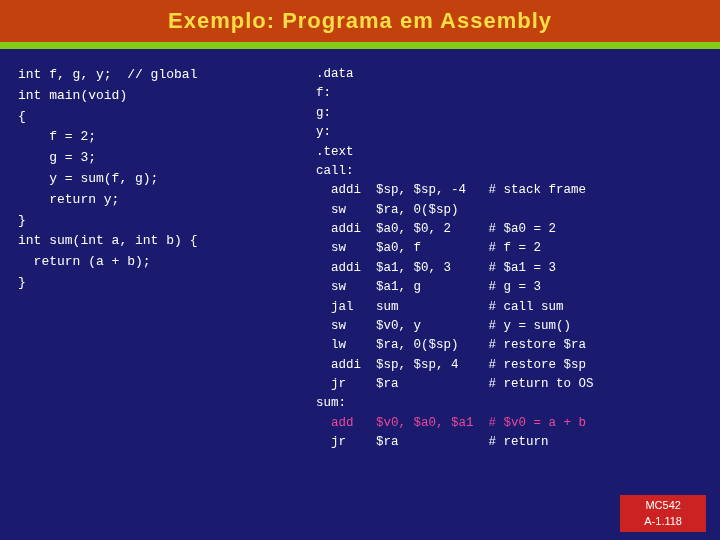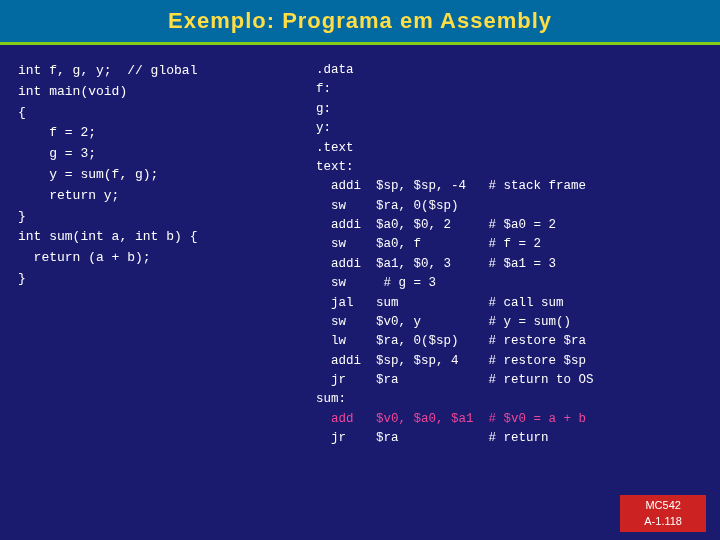--- a/index.html
+++ b/index.html
@@ -4,24 +4,24 @@
   <style>
     * { margin: 0; padding: 0; box-sizing: border-box; }
     body {
       width: 720px;
       height: 540px;
       background: #1a1a6e;
       font-family: 'Courier New', Courier, monospace;
       overflow: hidden;
     }
     .title-bar {
-      background: #0369a1;
+      background: #c2410c;
       text-align: center;
       padding: 8px 0;
-      border-bottom: 3px solid #84cc16;
+      border-bottom: 7px solid #84cc16;
     }
     .title-text {
       color: #ffdd44;
       font-size: 22px;
       font-weight: bold;
       font-family: Arial, sans-serif;
       letter-spacing: 1px;
     }
     .content {
       display: flex;
@@ -87,27 +87,27 @@
       <div class="code-line">int sum(int a, int b) {</div>
       <div class="code-line">  return (a + b);</div>
       <div class="code-line">}</div>
     </div>
   <div class="right-panel" id="right-panel">
       <div class="code-line">.data</div>
       <div class="code-line">f:</div>
       <div class="code-line">g:</div>
       <div class="code-line">y:</div>
       <div class="code-line">.text</div>
-      <div class="code-line">text:</div>
+      <div class="code-line">call:</div>
       <div style="display: flex; white-space: pre; font-size: 12.5px; line-height: 1.55; color: rgb(255, 255, 255);"><span>  addi  </span><span>$sp, $sp, -4  </span><span> # stack frame</span></div>
       <div style="display: flex; white-space: pre; font-size: 12.5px; line-height: 1.55; color: rgb(255, 255, 255);"><span>  sw    </span><span>$ra, 0($sp)   </span></div>
       <div style="display: flex; white-space: pre; font-size: 12.5px; line-height: 1.55; color: rgb(255, 255, 255);"><span>  addi  </span><span>$a0, $0, 2    </span><span> # $a0 = 2</span></div>
       <div style="display: flex; white-space: pre; font-size: 12.5px; line-height: 1.55; color: rgb(255, 255, 255);"><span>  sw    </span><span>$a0, f        </span><span> # f = 2</span></div>
       <div style="display: flex; white-space: pre; font-size: 12.5px; line-height: 1.55; color: rgb(255, 255, 255);"><span>  addi  </span><span>$a1, $0, 3    </span><span> # $a1 = 3</span></div>
-      <div style="display: flex; white-space: pre; font-size: 12.5px; line-height: 1.55; color: rgb(255, 255, 255);"><span>  sw    </span><span> # g = 3</span></div>
+      <div style="display: flex; white-space: pre; font-size: 12.5px; line-height: 1.55; color: rgb(255, 255, 255);"><span>  sw    </span><span>$a1, g        </span><span> # g = 3</span></div>
       <div style="display: flex; white-space: pre; font-size: 12.5px; line-height: 1.55; color: rgb(255, 255, 255);"><span>  jal   </span><span>sum           </span><span> # call sum</span></div>
       <div style="display: flex; white-space: pre; font-size: 12.5px; line-height: 1.55; color: rgb(255, 255, 255);"><span>  sw    </span><span>$v0, y        </span><span> # y = sum()</span></div>
       <div style="display: flex; white-space: pre; font-size: 12.5px; line-height: 1.55; color: rgb(255, 255, 255);"><span>  lw    </span><span>$ra, 0($sp)   </span><span> # restore $ra</span></div>
       <div style="display: flex; white-space: pre; font-size: 12.5px; line-height: 1.55; color: rgb(255, 255, 255);"><span>  addi  </span><span>$sp, $sp, 4   </span><span> # restore $sp</span></div>
       <div style="display: flex; white-space: pre; font-size: 12.5px; line-height: 1.55; color: rgb(255, 255, 255);"><span>  jr    </span><span>$ra           </span><span> # return to OS</span></div>
       <div class="code-line">sum:</div>
       <div style="display: flex; white-space: pre; font-size: 12.5px; line-height: 1.55; color: #ec4899;"><span>  add   </span><span>$v0, $a0, $a1 </span><span> # $v0 = a + b</span></div>
       <div style="display: flex; white-space: pre; font-size: 12.5px; line-height: 1.55; color: rgb(255, 255, 255);"><span>  jr    </span><span>$ra           </span><span> # return</span></div>
     </div>
 </div>

